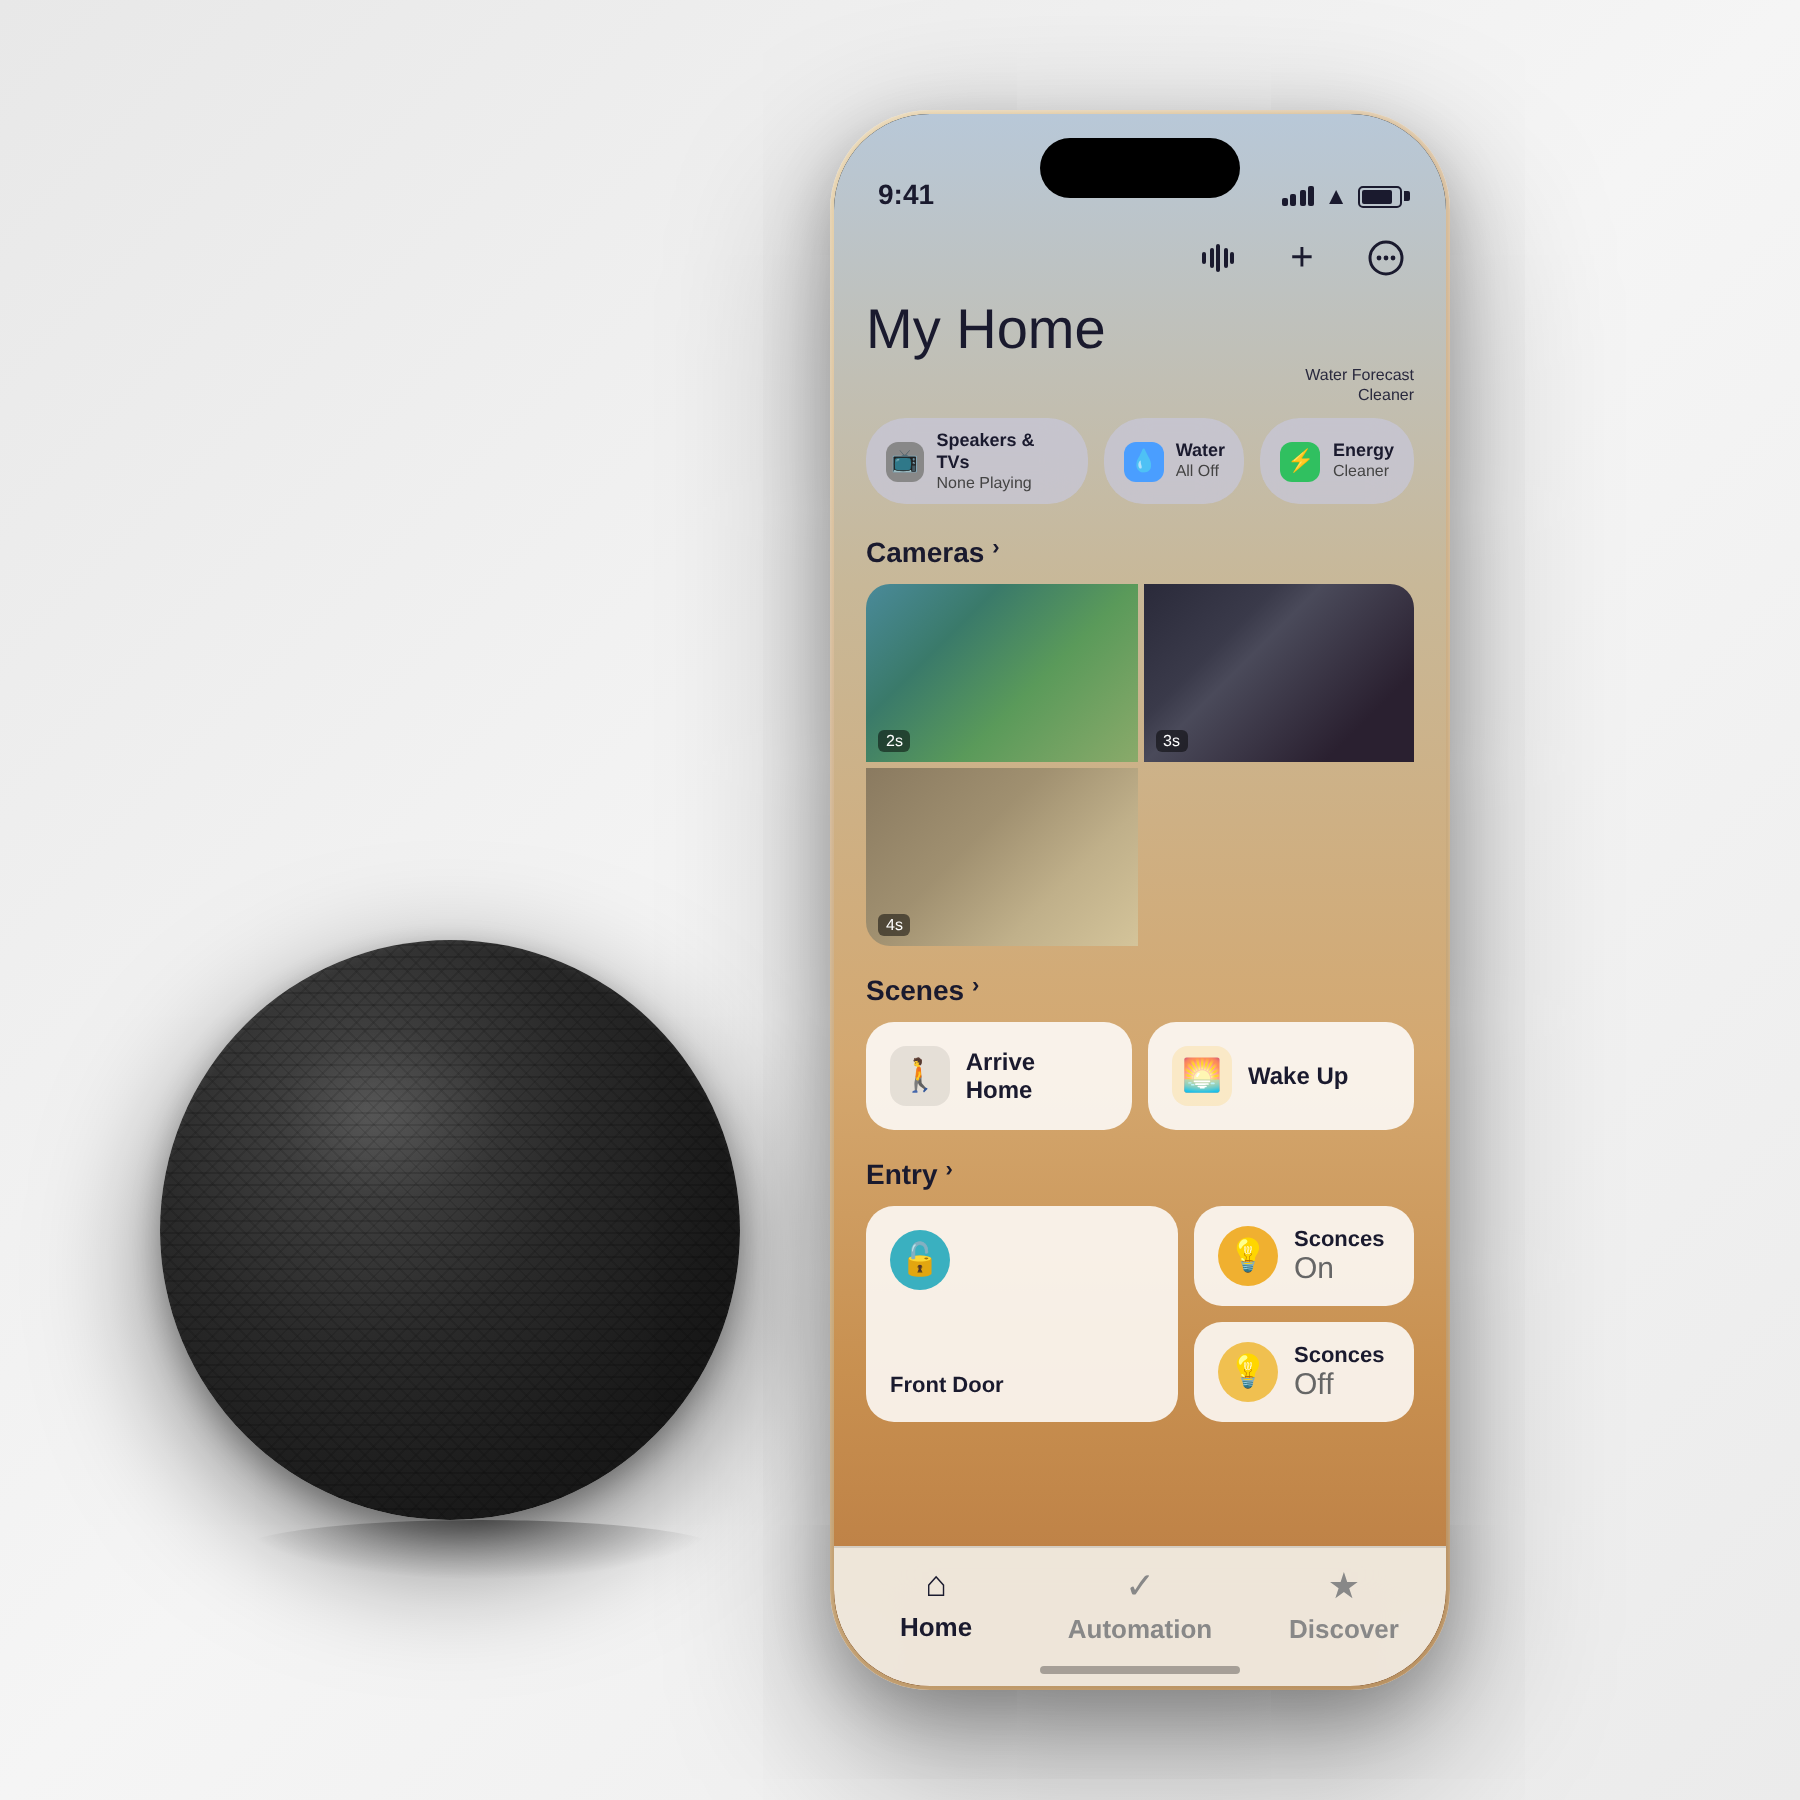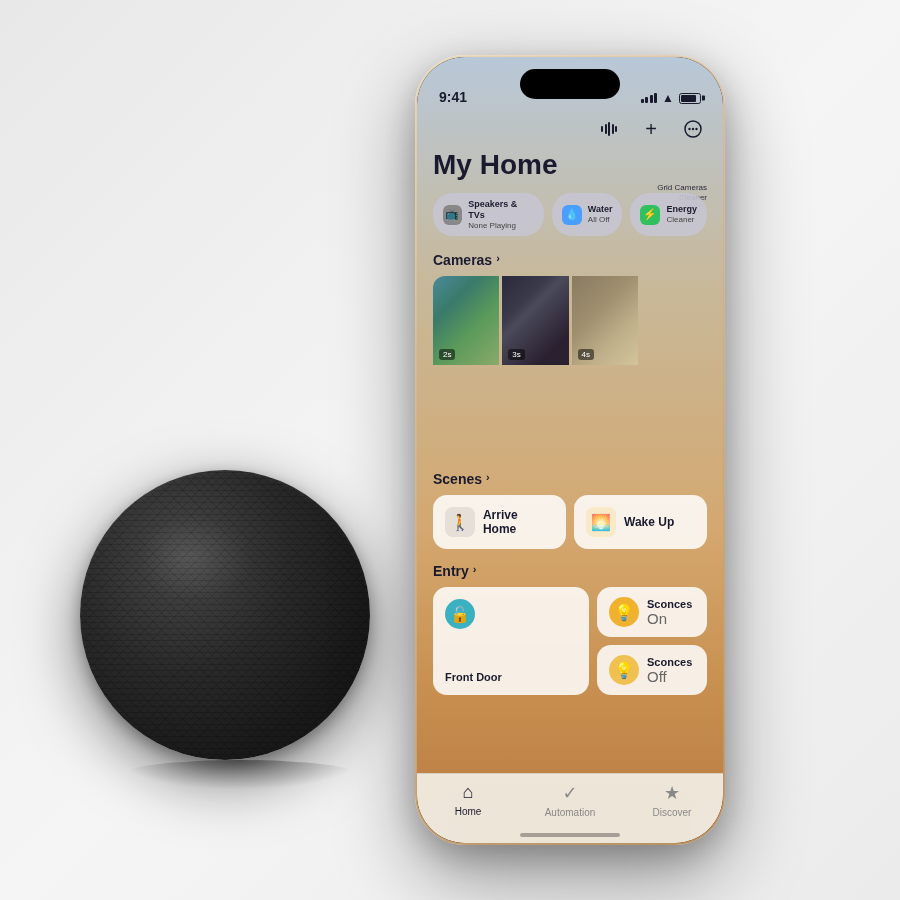--- a/index.html
+++ b/index.html
@@ -239,24 +239,24 @@
 
     .grid-forecast-text {
       font-size: 8px;
       color: #2a2a3e;
       line-height: 1.2;
     }
 
     
     .home-title {
       font-size: 28px;
-      font-weight: 700;
+      font-weight: 400;
       color: #1a1a2e;
       margin-top: 6px;
-      margin-bottom: 12px;
+      margin-bottom: 28px;
     }
 
     
     .quick-pills {
       display: flex;
       gap: 8px;
       margin-bottom: 16px;
     }
 
     .pill {
@@ -313,21 +313,21 @@
     }
 
     .section-chevron {
       font-size: 11px;
       color: #1a1a2e;
     }
 
     
     .cameras-grid {
       display: grid;
-      grid-template-columns: 1fr 1fr 1fr 1fr;
+      grid-template-columns: 1fr 1fr;
       grid-template-rows: 1fr 1fr;
       gap: 3px;
       height: 181px;
       border-radius: 12px;
       overflow: hidden;
       margin-bottom: 14px;
     }
 
     .camera-feed {
       position: relative;
@@ -483,22 +483,22 @@
       align-items: center;
       gap: 3px;
       flex: 1;
     }
 
     .tab-icon {
       font-size: 18px;
     }
 
     .tab-label {
-      font-size: 10px;
-      font-weight: 400;
+      font-size: 13px;
+      font-weight: 700;
     }
 
     .tab-item.active .tab-icon { color: #1a1a2e; }
     .tab-item.active .tab-label { color: #1a1a2e; }
     .tab-item:not(.active) .tab-icon { color: #888; }
     .tab-item:not(.active) .tab-label { color: #888; }
 
     
     .home-indicator {
       position: absolute;
@@ -578,21 +578,21 @@
                   <circle cx="9" cy="9" r="8" fill="none" stroke="#1a1a2e" stroke-width="1.5"></circle>
                   <circle cx="5.5" cy="9" r="1.2" fill="#1a1a2e"></circle>
                   <circle cx="9" cy="9" r="1.2" fill="#1a1a2e"></circle>
                   <circle cx="12.5" cy="9" r="1.2" fill="#1a1a2e"></circle>
                 </svg>
               </div>
             </div>
 
             <div class="grid-forecast">
               <div class="grid-forecast-text">
-                <span>Grid Cameras</span><br>
+                <span>Water Forecast</span><br>
                 <span>Cleaner</span>
               </div>
             </div>
 
             <div class="home-title">My Home</div>
 
             <div class="quick-pills">
               <div class="pill">
                 <div class="pill-icon speaker">📺</div>
                 <div class="pill-text">

